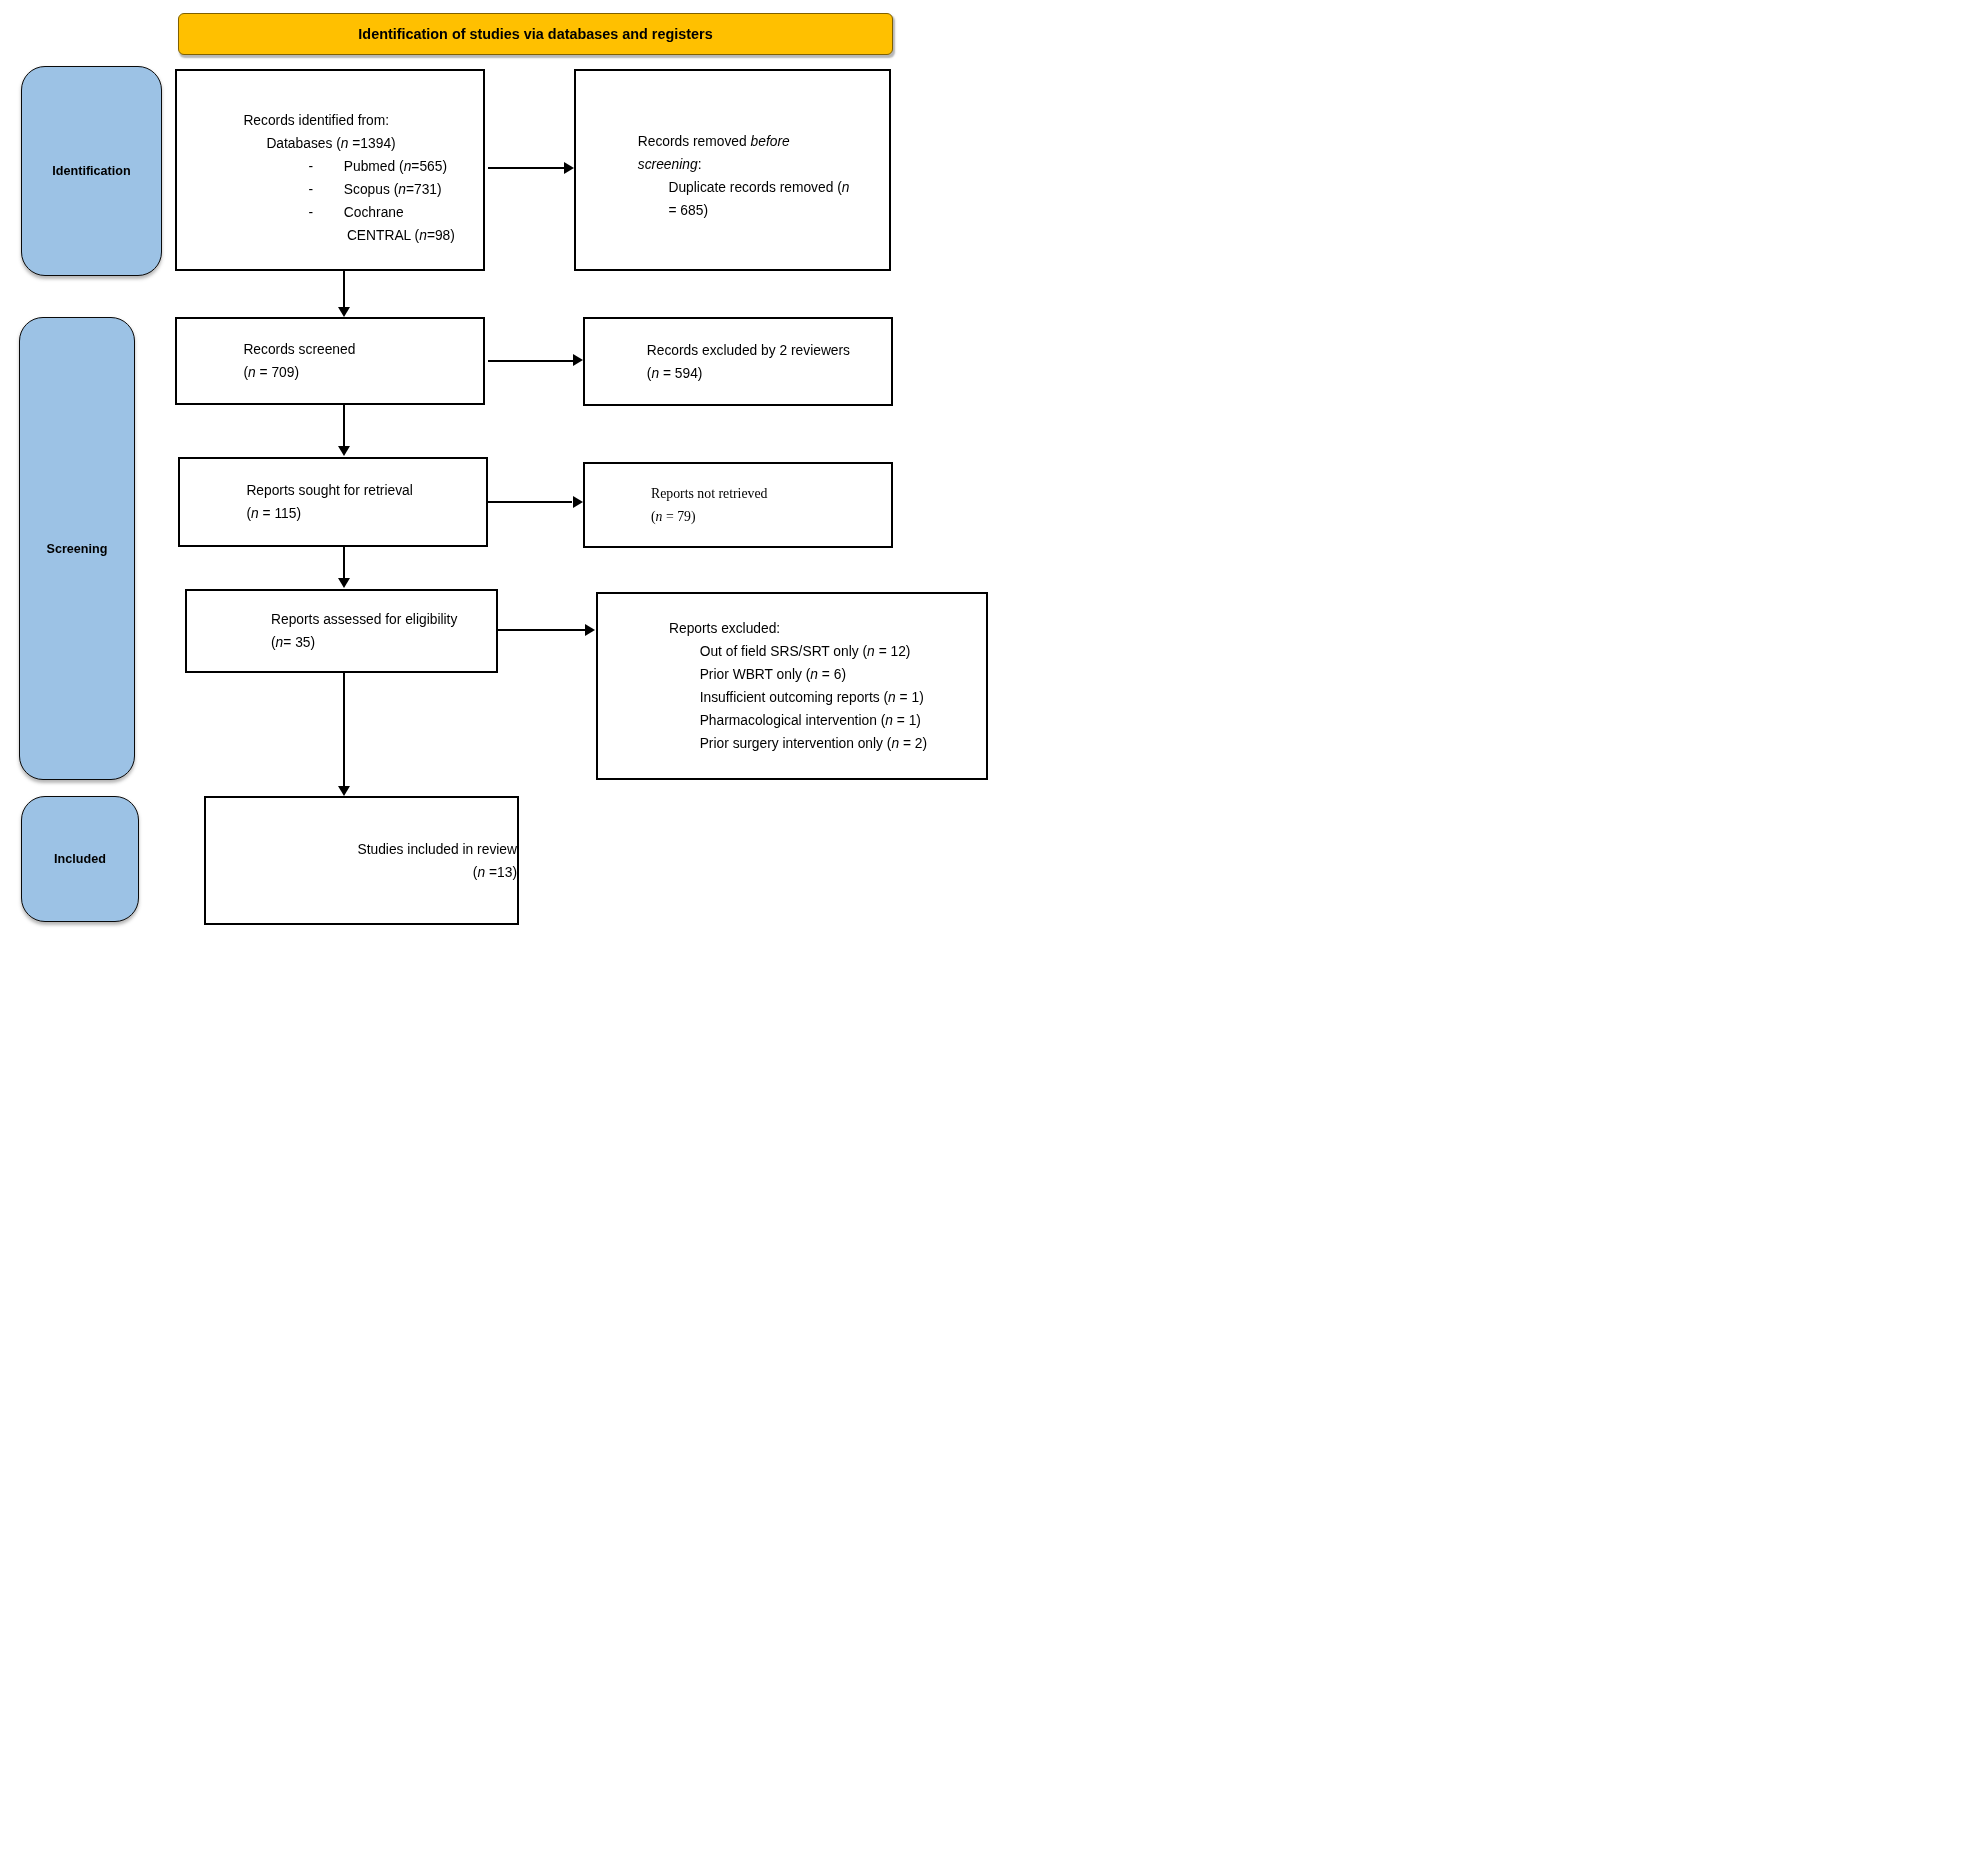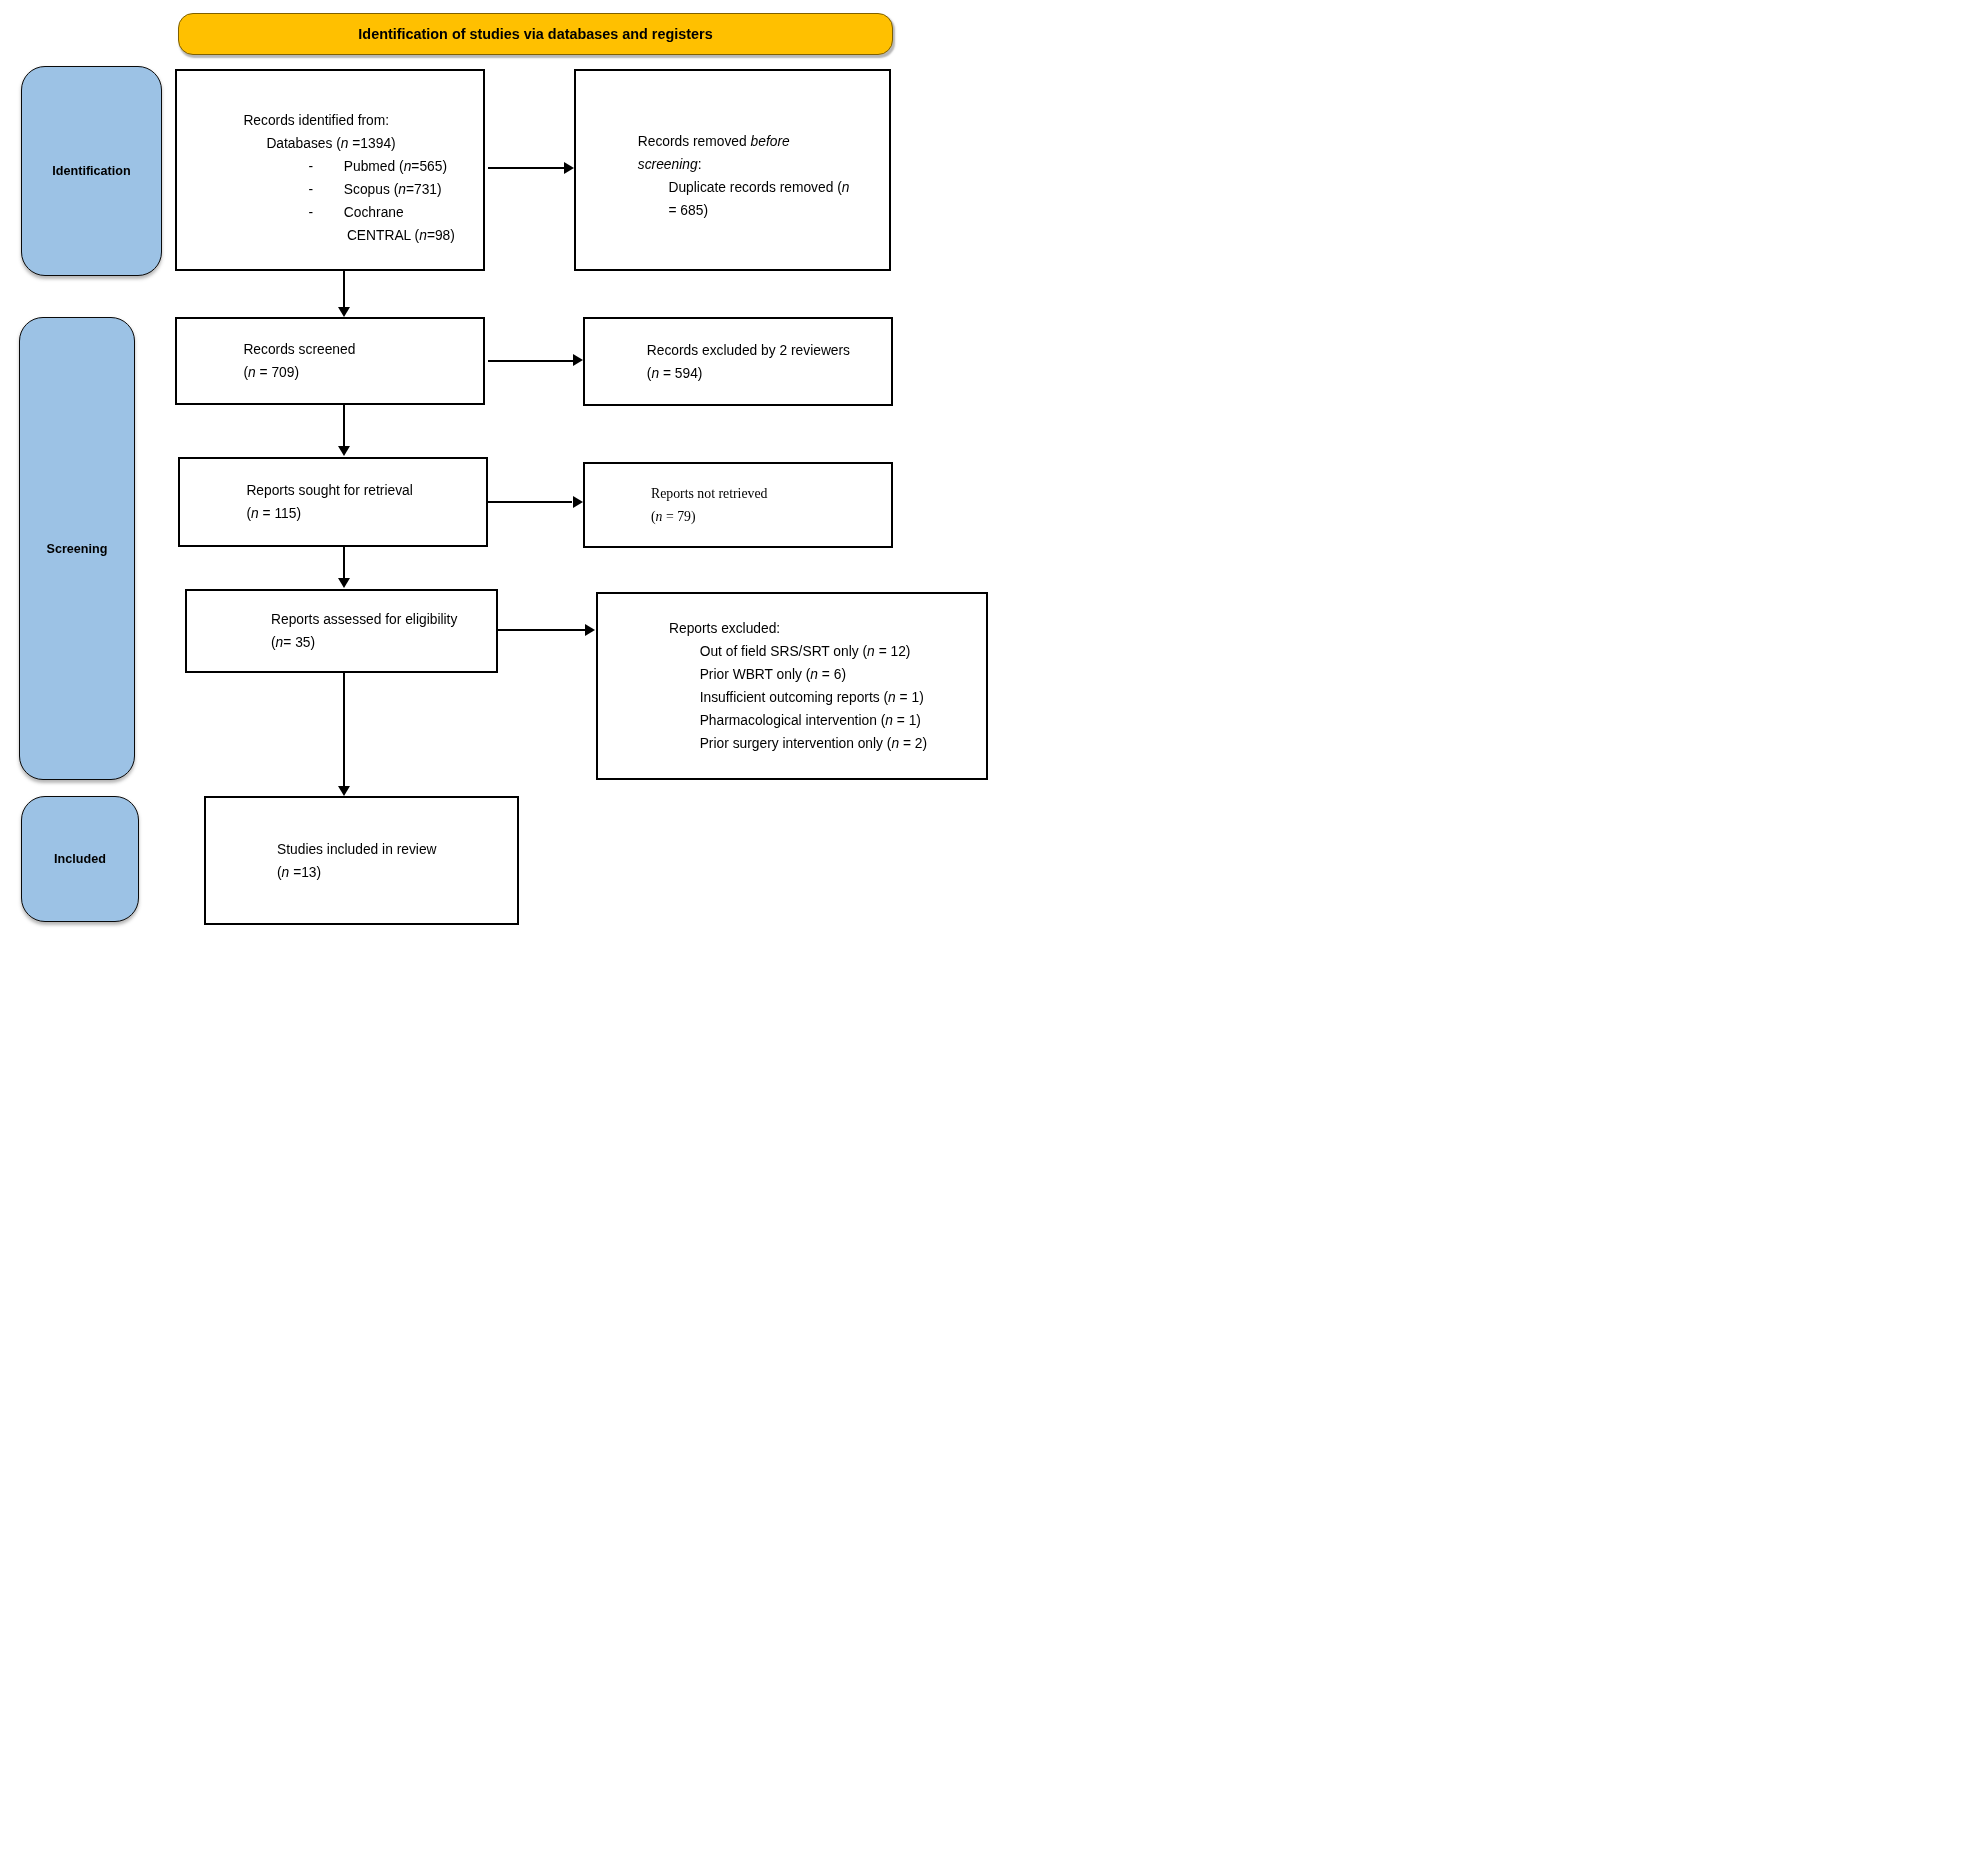--- a/index.html
+++ b/index.html
@@ -6,21 +6,21 @@
     --banner-fill:#FFC000; --banner-border:#7F6000;
     --stage-fill:#9CC2E5; --stage-border:#0a0a0a;
     --box-border:#000000; --arrow:#000000; --text:#000000;
   }
   *{box-sizing:border-box; margin:0; padding:0;}
   body{background:#ffffff; font-family:"Liberation Sans", sans-serif; color:var(--text);}
   .canvas{position:relative; width:992px; height:930px; background:#ffffff; overflow:hidden;}
 
   .banner{
     position:absolute; left:178px; top:12.6px; width:715px; height:42px;
-    background:var(--banner-fill); border:1.7px solid var(--banner-border); border-radius:15px;
+    background:var(--banner-fill); border:1.7px solid var(--banner-border); border-radius:6px;
     display:flex; align-items:center; justify-content:center;
     font-weight:bold; font-size:14.4px;
     box-shadow:1.7px 2.3px 1.7px rgba(110,110,110,0.5);
   }
 
   .stage{
     position:absolute; background:var(--stage-fill);
     border:1.7px solid var(--stage-border); border-radius:24px;
     display:flex; align-items:center; justify-content:center;
     font-weight:bold; font-size:12.6px;
@@ -39,21 +39,21 @@
   .it{font-style:italic;}
 
   #box-identified{left:175px; top:69px; width:310px; height:202px; padding:16px 8px 0 18.4px;}
   #box-removed{left:574px; top:69px; width:317px; height:202px; padding:12.6px 8px 0 13.8px;}
   #box-screened{left:175px; top:317px; width:310px; height:88px; padding-left:18.4px;}
   #box-excluded-screening{left:583px; top:317px; width:310px; height:89px; padding-left:13.8px;}
   #box-sought{left:178px; top:457px; width:310px; height:90px; padding-left:18.4px;}
   #box-not-retrieved{left:583px; top:462px; width:310px; height:86px; padding-left:18px;font-family:Liberation Serif, serif;}
   #box-assessed{left:185px; top:589px; width:313px; height:84px; padding-left:36px;}
   #box-excluded-eligibility{left:596px; top:592px; width:392px; height:188px; padding-left:23px;}
-  #box-included-studies{left:204px; top:796px; width:315px; height:129px; padding-left:23px;}
+  #box-included-studies{left:204px; top:796px; width:315px; height:129px; padding-left:23px;align-items:flex-end;}
 
   .hline{position:absolute; height:2.3px; background:var(--arrow);}
   .vline{position:absolute; width:2.3px; background:var(--arrow);}
   .head-right{position:absolute; width:0; height:0;
     border-top:6.3px solid transparent; border-bottom:6.3px solid transparent;
     border-left:10.3px solid var(--arrow);}
   .head-down{position:absolute; width:0; height:0;
     border-left:6.3px solid transparent; border-right:6.3px solid transparent;
     border-top:10.3px solid var(--arrow);}
 </style>

